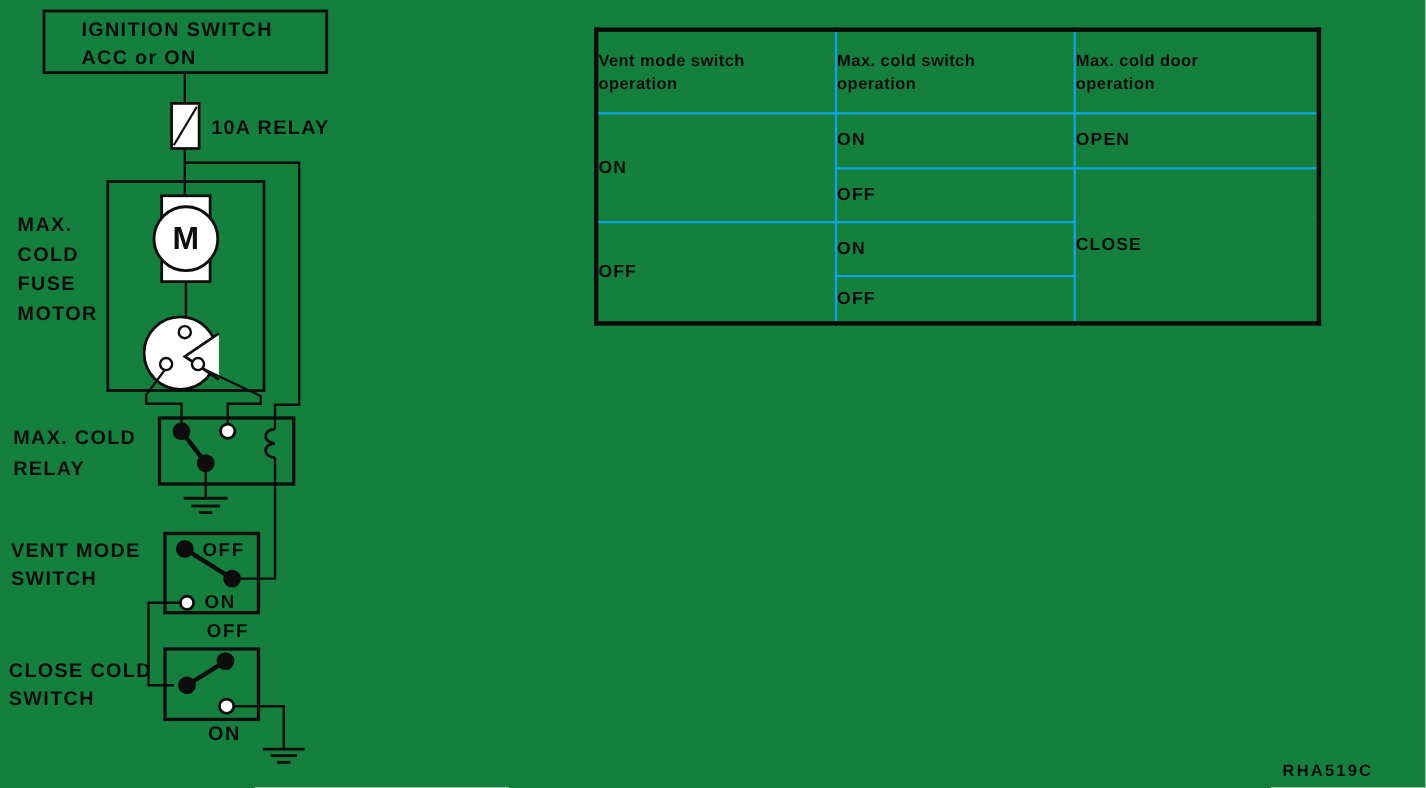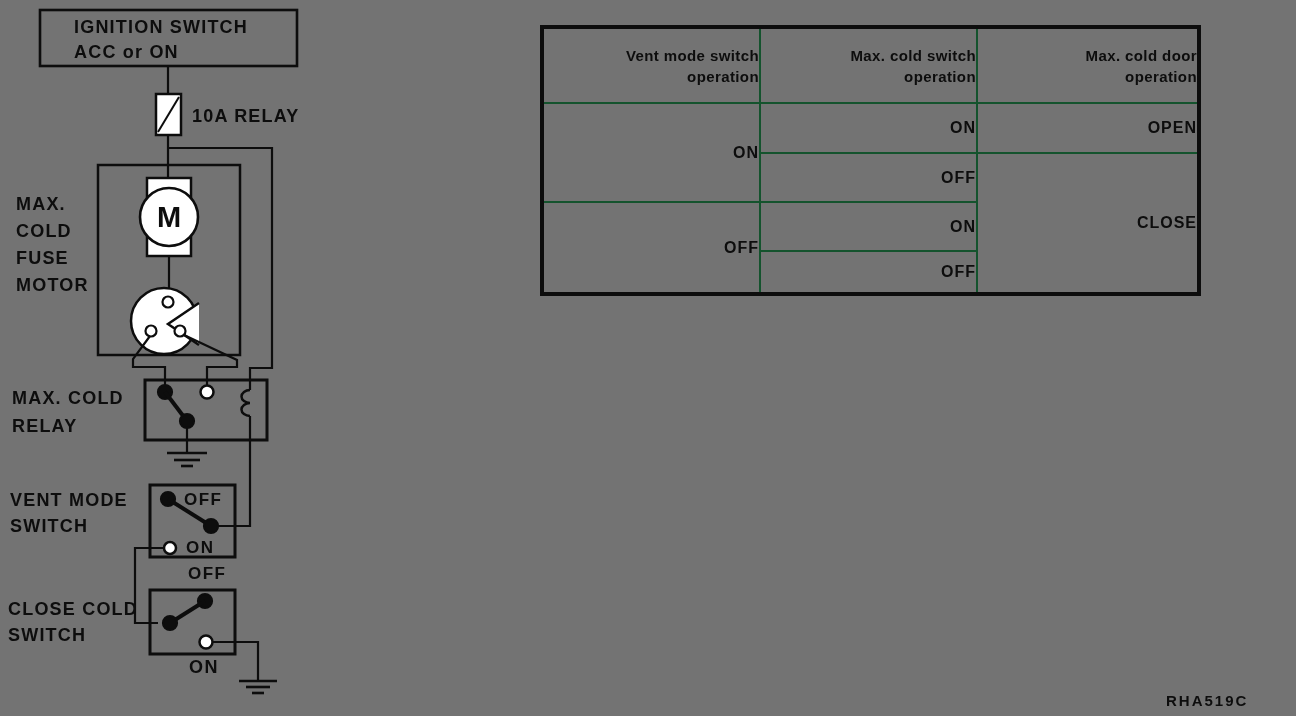--- a/index.html
+++ b/index.html
@@ -1,35 +1,35 @@
 <!DOCTYPE html>
 <html><head>
 <meta charset="utf-8">
 <style>
   html,body{margin:0;padding:0;background:#fff;}
   #canvas{
-    position:relative;width:1296px;height:716px;background:#737373;
+    position:relative;width:1296px;height:716px;background:#15803d;
     font-family:"Liberation Sans",sans-serif;color:#0d0d0d;overflow:hidden;
   }
   #lineart{position:absolute;left:0;top:0;z-index:1;}
   .lbl{position:absolute;z-index:2;font-weight:bold;white-space:pre;color:#0d0d0d;}
   .lbl.big{font-size:18px;letter-spacing:1.2px;line-height:27px;}
   .lbl.sw{font-size:17px;letter-spacing:1.5px;}
   .motor-m{position:absolute;z-index:2;left:154px;top:201px;width:30px;text-align:center;
     font-size:29px;font-weight:bold;letter-spacing:0;}
   .refcode{position:absolute;z-index:2;left:1166px;top:692px;font-size:15px;
     font-weight:bold;letter-spacing:2px;}
   
   #optable{
     position:absolute;left:540px;top:25px;z-index:2;
     border-collapse:collapse;table-layout:fixed;width:657px;
     border:4px solid #0d0d0d;
   }
   #optable th,#optable td{
-    border:2px solid #14532d;text-align:right;vertical-align:middle;
+    border:2px solid #0ea5e9;text-align:left;vertical-align:middle;
     padding:0;color:#0d0d0d;
   }
   #optable th{height:73px;font-size:15px;font-weight:bold;letter-spacing:0.4px;line-height:21px;}
   #optable td{font-size:16px;font-weight:bold;letter-spacing:1px;}
   #optable .hline{display:block;}
   tr.r1{height:50px;} tr.r2{height:49px;} tr.r3{height:49px;} tr.r4{height:43px;}
 </style>
 </head>
 <body>
 

